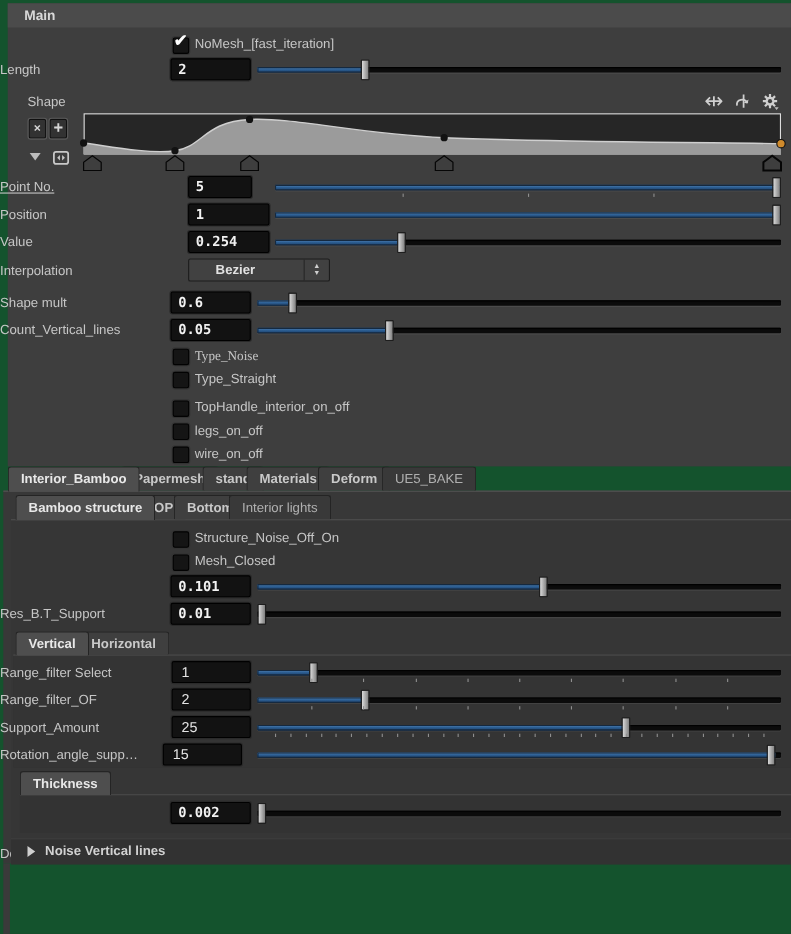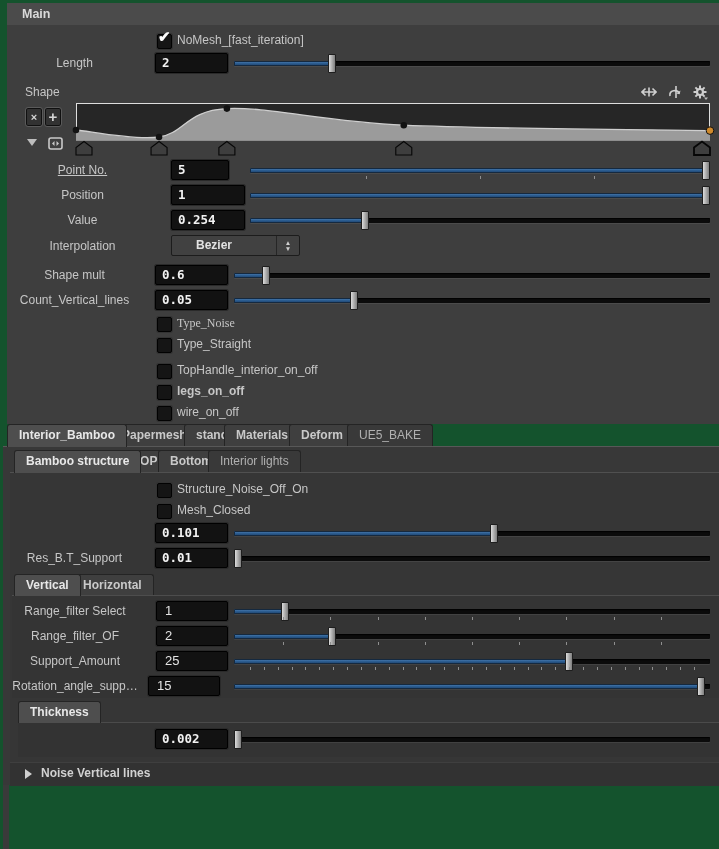--- a/index.html
+++ b/index.html
@@ -10,21 +10,21 @@
   #main-group{left:7px;top:3px;width:712px;height:421px;background:#3e3e3e;}
   #main-header{left:7px;top:3px;width:712px;height:22px;background:#4b4b4b;
                color:#d9d9d9;font-size:12.5px;font-weight:bold;line-height:22px;padding-left:15px;box-sizing:border-box;}
   .panel{box-sizing:border-box;}
   #panel1{left:3px;top:446px;width:716px;height:339px;background:#383838;border-top:1px solid #585858;}
   #panel2{left:10px;top:472px;width:709px;height:313px;background:#363636;border-top:1px solid #505050;}
   #panel3{left:12px;top:595px;width:707px;height:103px;background:#343434;border-top:1px solid #4d4d4d;}
   #panel4{left:18px;top:722px;width:701px;height:35px;background:#333333;border-top:1px solid #4b4b4b;}
   #left-strip{left:3px;top:785px;width:6px;height:64px;background:#3a3a3a;}
   
-  .lbl{position:absolute;font-size:12px;color:#c6c6c6;text-align:center;height:20px;line-height:20px;
+  .lbl{position:absolute;font-size:12px;color:#c6c6c6;text-align:left;height:20px;line-height:20px;
        white-space:nowrap;overflow:hidden;text-overflow:ellipsis;}
   
   .fld{position:absolute;height:20px;background:#121212;border:1px solid #000;border-radius:2px;
        box-sizing:border-box;color:#f2f2f2;font:bold 12.5px "DejaVu Sans Mono",monospace;
        line-height:18px;padding-left:6px;box-shadow:0 0 0 1px #2a2a2a;}
   .fld.plain{font:13px "Liberation Sans",sans-serif;color:#e4e4e4;padding-left:8px;line-height:18px;}
   
   .slider{position:absolute;height:21px;}
   .sl-track{position:absolute;left:0;right:0;top:8px;height:5px;background:#0b0b0b;border-radius:1px;
             box-shadow:inset 0 1px 1px #000, 0 1px 0 rgba(255,255,255,0.07);}
@@ -194,21 +194,21 @@
       <div class="sl-ticks"></div>
   </div>
 
   <div class="cb" style="left:157px;top:317px;"></div>
   <div class="cb-label" style="left:177px;top:316px;font-family:Liberation Serif, serif;">Type_Noise</div>
   <div class="cb" style="left:157px;top:338px;"></div>
   <div class="cb-label" style="left:177px;top:337px;">Type_Straight</div>
   <div class="cb" style="left:157px;top:364px;"></div>
   <div class="cb-label" style="left:177px;top:363px;">TopHandle_interior_on_off</div>
   <div class="cb" style="left:157px;top:385px;"></div>
-  <div class="cb-label" style="left:177px;top:384px;font-weight:bold;">legs_on_off</div>
+  <div class="cb-label" style="left:177px;top:384px;">legs_on_off</div>
   <div class="cb" style="left:157px;top:406px;"></div>
   <div class="cb-label" style="left:177px;top:405px;">wire_on_off</div>
 
   <div class="abs panel" id="panel1"></div>
   <div class="tab active" style="left:7px;top:424px;">Interior_Bamboo</div>
   <div class="tab" style="left:110px;top:424px;">Papermesh</div>
   <div class="tab" style="left:184px;top:424px;">stand</div>
   <div class="tab" style="left:224px;top:424px;">Materials</div>
   <div class="tab" style="left:289px;top:424px;">Deform</div>
   <div class="tab dim" style="left:347px;top:424px;">UE5_BAKE</div>

